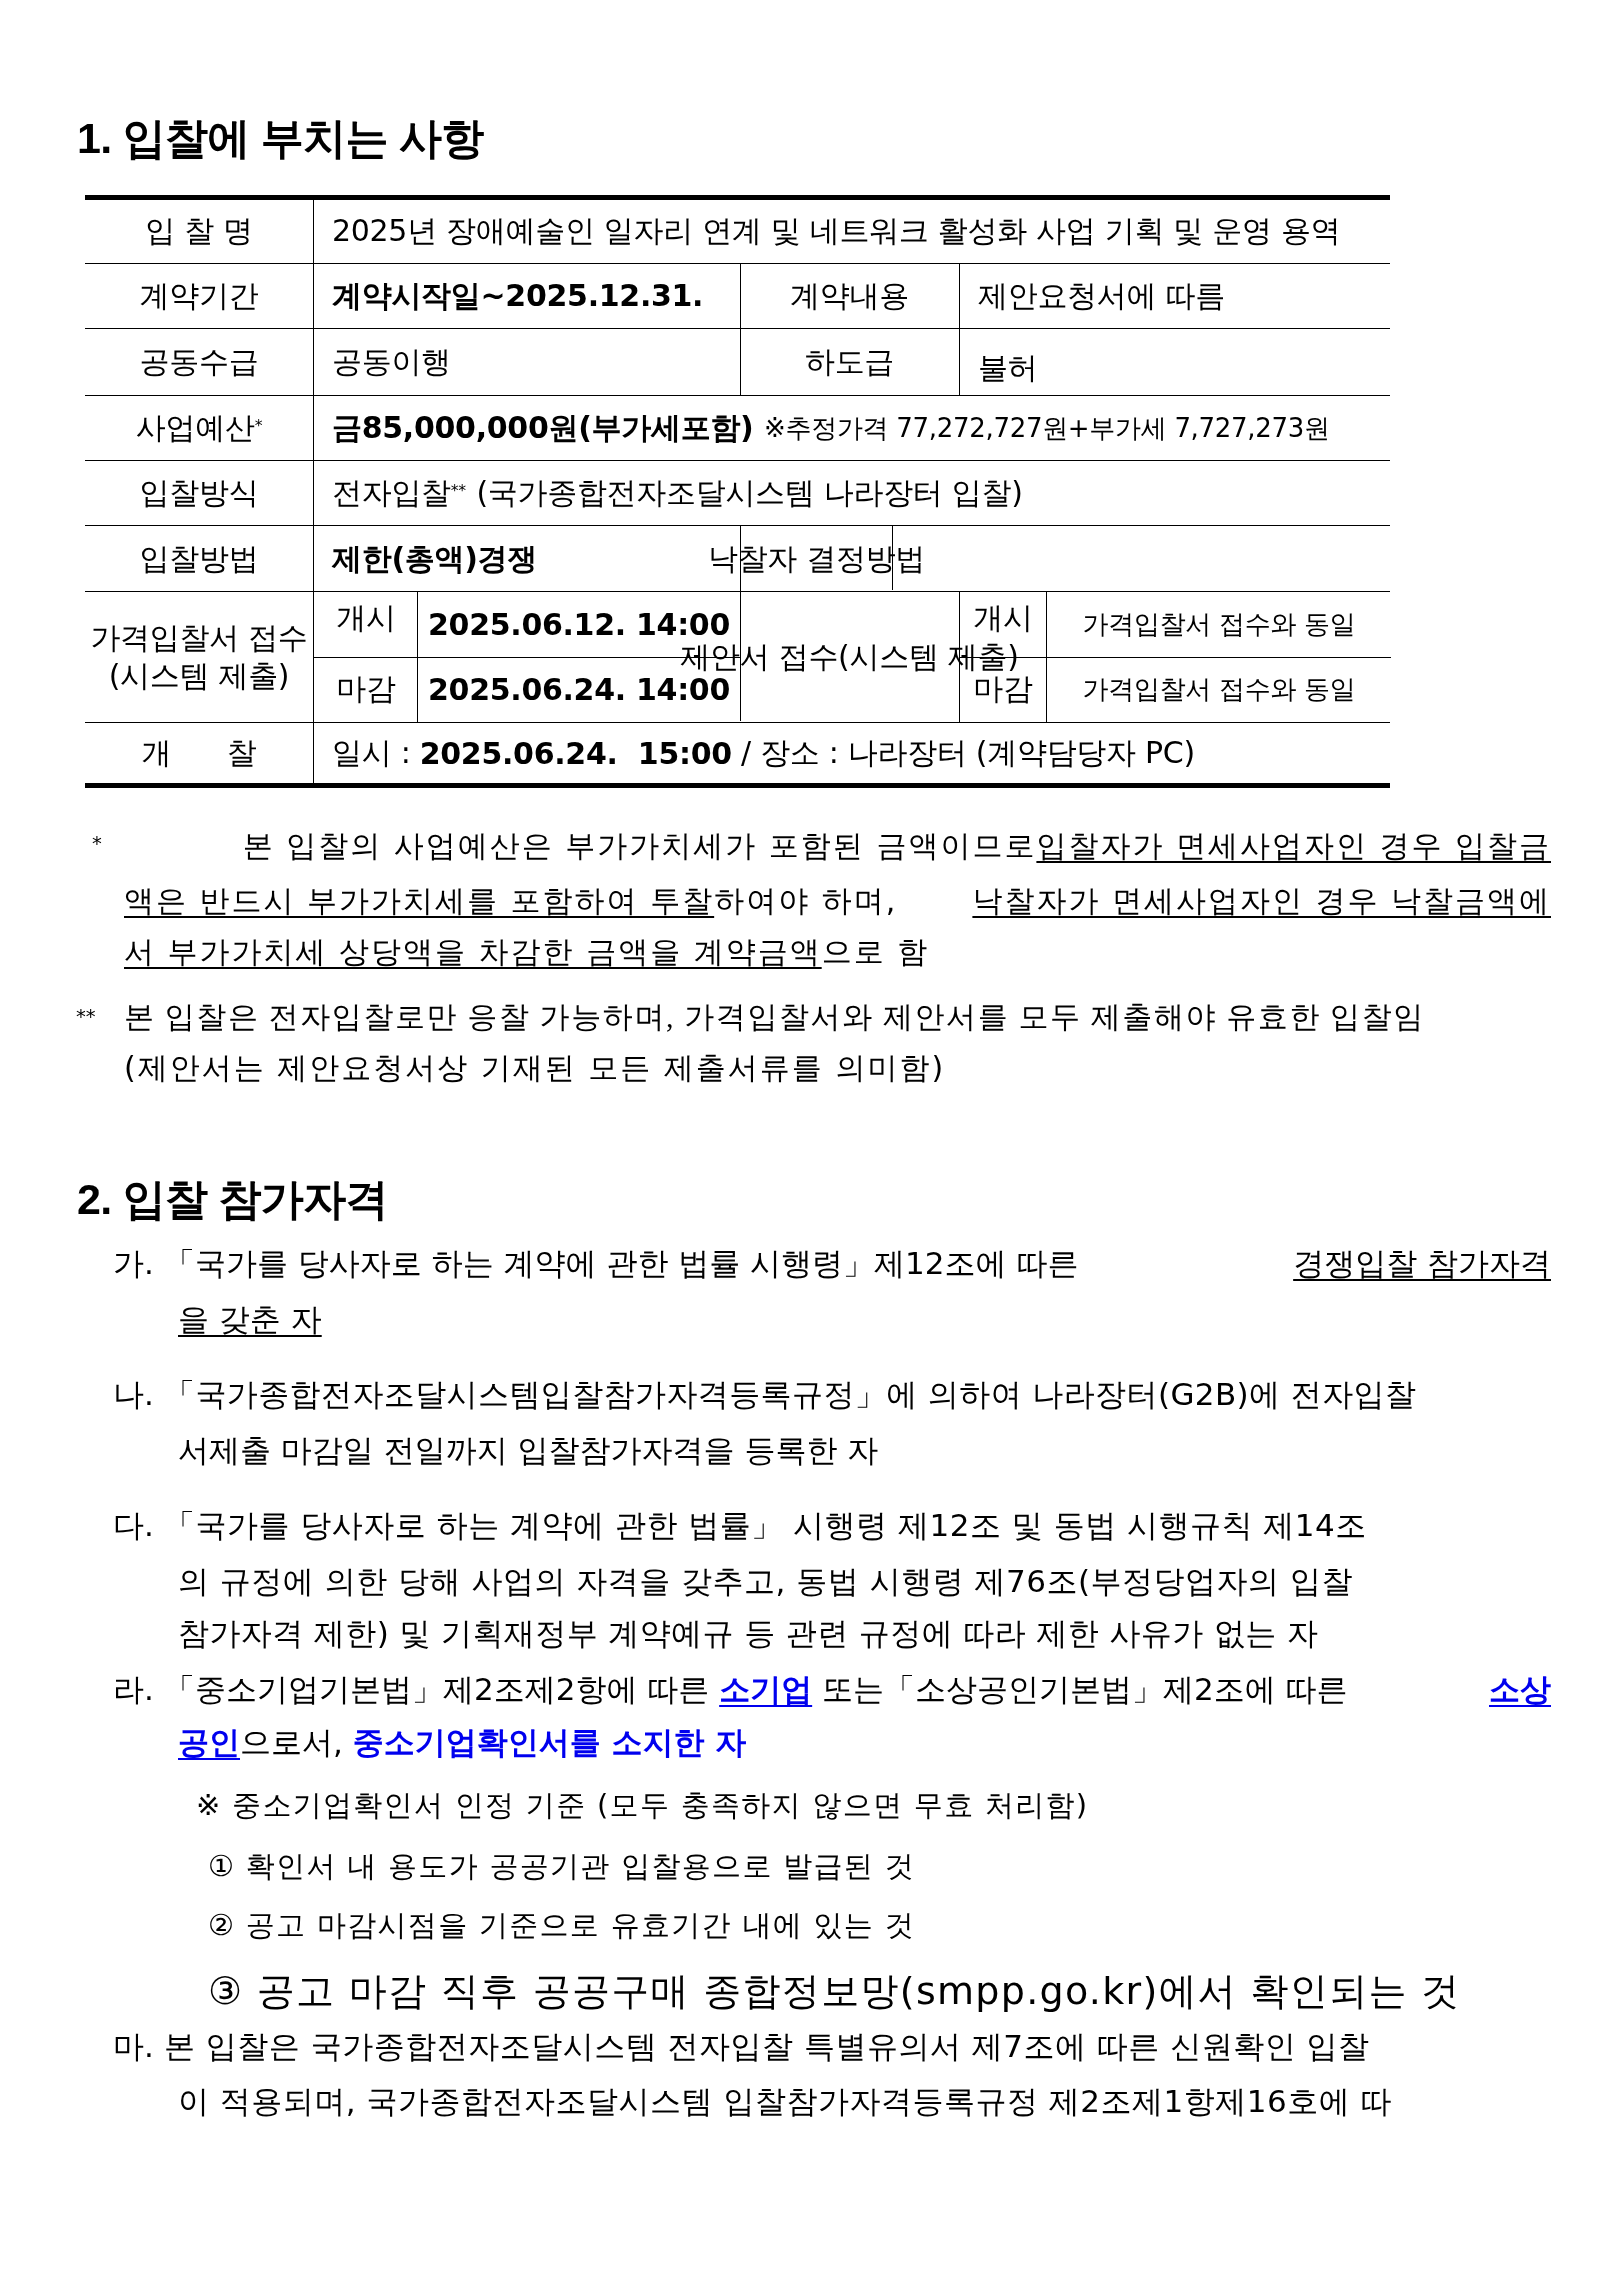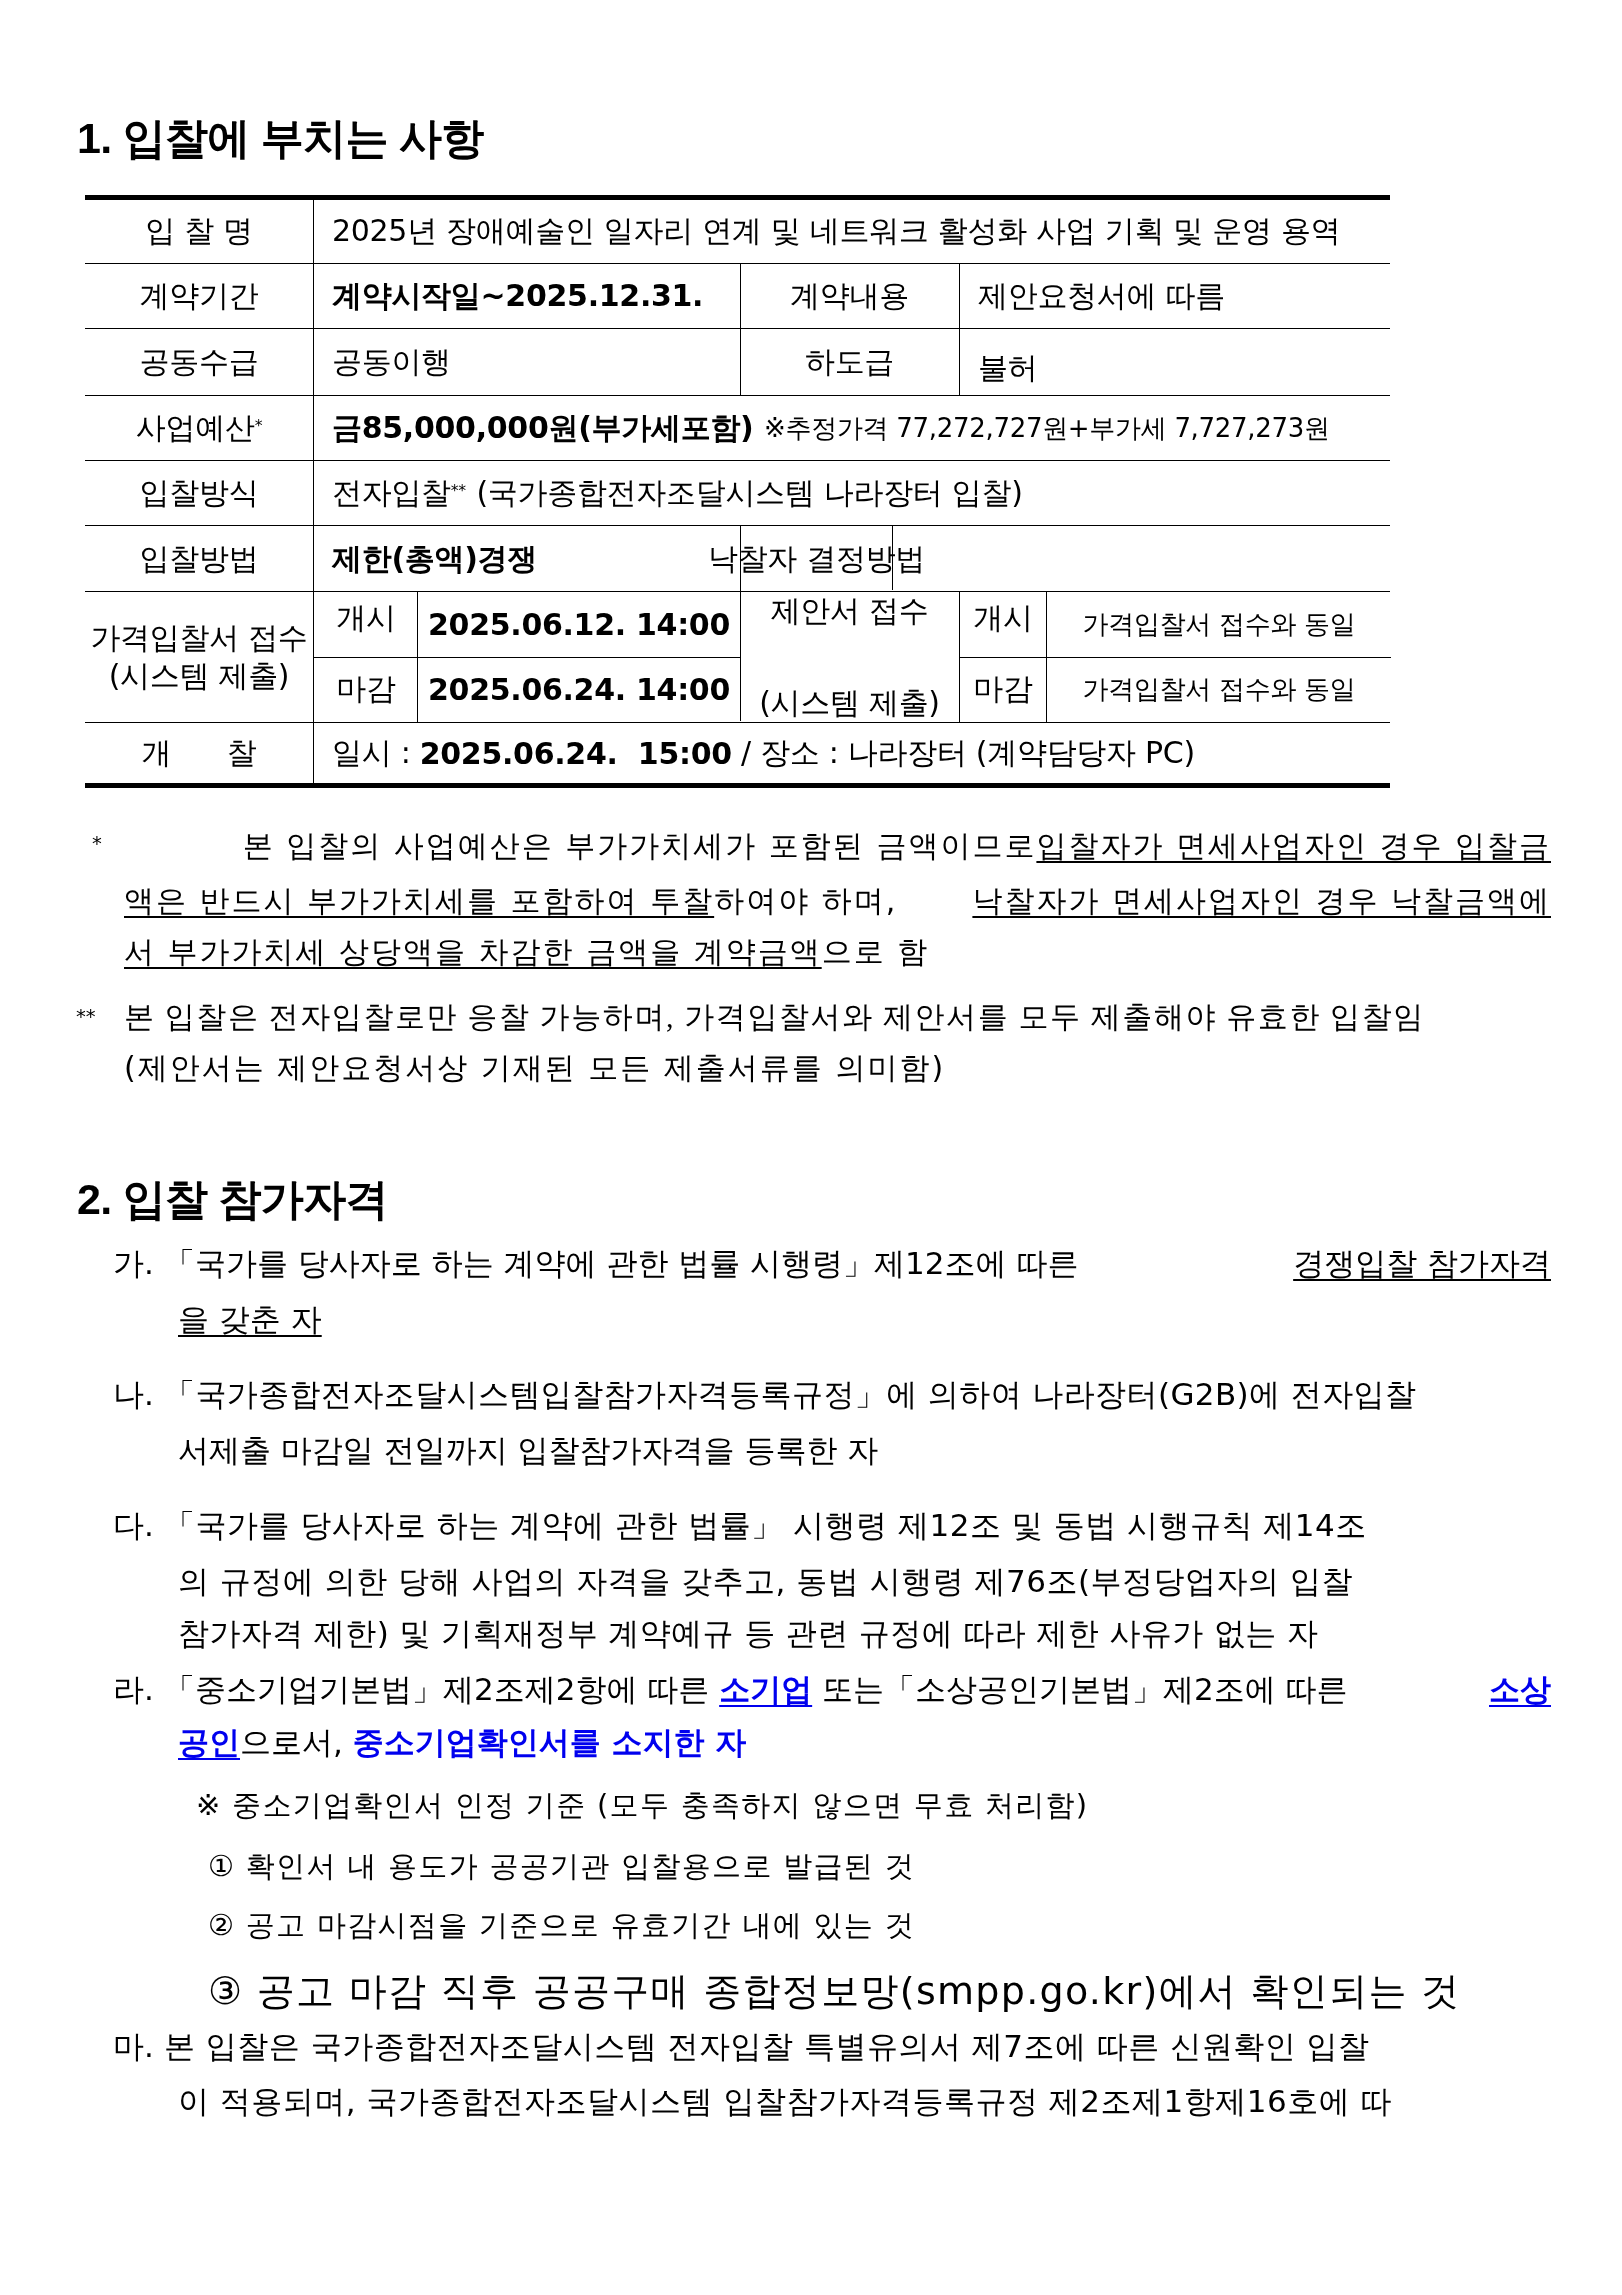--- a/index.html
+++ b/index.html
@@ -90,21 +90,21 @@
 
   <div class="cell center" style="left:0; top:397px; width:228px; height:130px; flex-direction:column; justify-content:center; line-height:38px;">
     <span>가격입찰서 접수</span>
     <span>(시스템 제출)</span>
   </div>
   <div class="cell center" style="left:230px; top:397px; width:102px; height:52px;">개시</div>
   <div class="cell center b" style="left:333px; top:397px; width:322px; height:65px;">2025.06.12.  14:00</div>
   <div class="cell center" style="left:230px; top:463px; width:102px; height:63px;">마감</div>
   <div class="cell center b" style="left:333px; top:463px; width:322px; height:63px;">2025.06.24.  14:00</div>
 
-  <div class="cell center" style="left:656px; top:397px; width:217px; height:130px; flex-direction:column; justify-content:space-between; line-height:38px;">
+  <div class="cell center" style="left:656px; top:397px; width:217px; height:130px; flex-direction:row; justify-content:center; line-height:38px;">
     <span>제안서 접수</span>
     <span>(시스템 제출)</span>
   </div>
   <div class="cell center" style="left:875px; top:397px; width:86px; height:52px;">개시</div>
   <div class="cell center sm" style="left:962px; top:397px; width:344px; height:65px;">가격입찰서 접수와 동일</div>
   <div class="cell center" style="left:875px; top:463px; width:86px; height:63px;">마감</div>
   <div class="cell center sm" style="left:962px; top:463px; width:344px; height:63px;">가격입찰서 접수와 동일</div>
 
   <div class="cell center" style="left:0; top:528px; width:228px; height:60px; white-space:pre;">개      찰</div>
   <div class="cell" style="left:247px; top:528px; width:1047px; height:60px; white-space:pre;">

